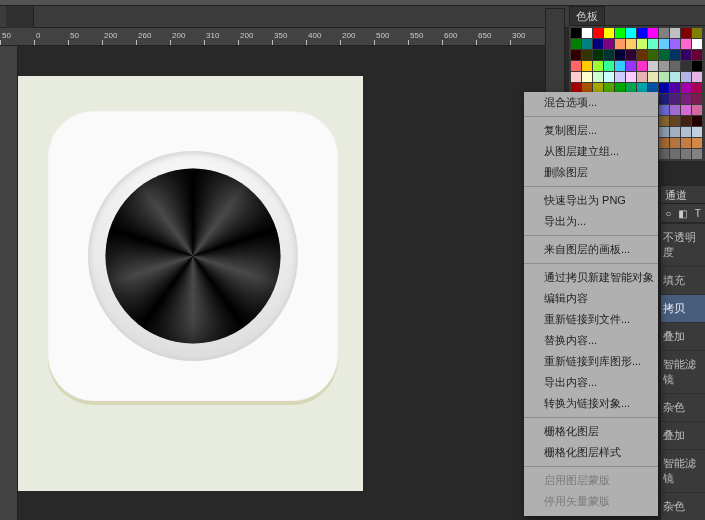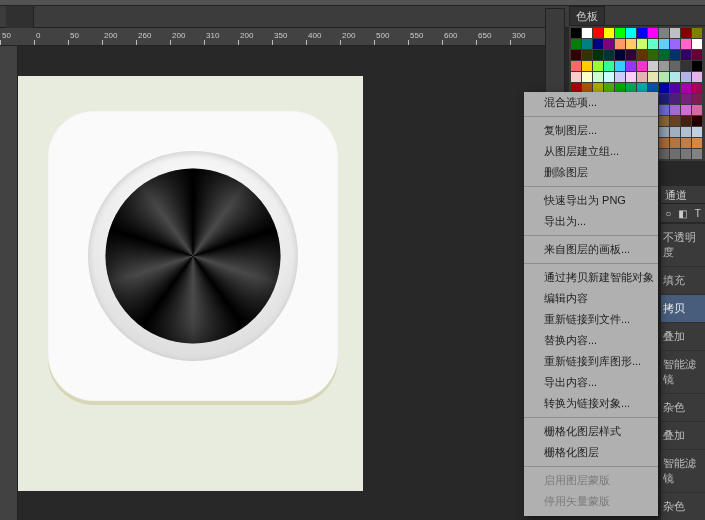--- a/index.html
+++ b/index.html
@@ -335,19 +335,19 @@
   <div class="item">来自图层的画板...</div>
   <hr>
   <div class="item">通过拷贝新建智能对象</div>
   <div class="item">编辑内容</div>
   <div class="item">重新链接到文件...</div>
   <div class="item">替换内容...</div>
   <div class="item">重新链接到库图形...</div>
   <div class="item">导出内容...</div>
   <div class="item">转换为链接对象...</div>
   <hr>
+  <div class="item">栅格化图层</div>
   <div class="item">栅格化图层样式</div>
-  <div class="item">栅格化图层</div>
   <hr>
   <div class="item disabled">启用图层蒙版</div>
   <div class="item disabled">停用矢量蒙版</div>
 
 </div>
 
 </body></html>

